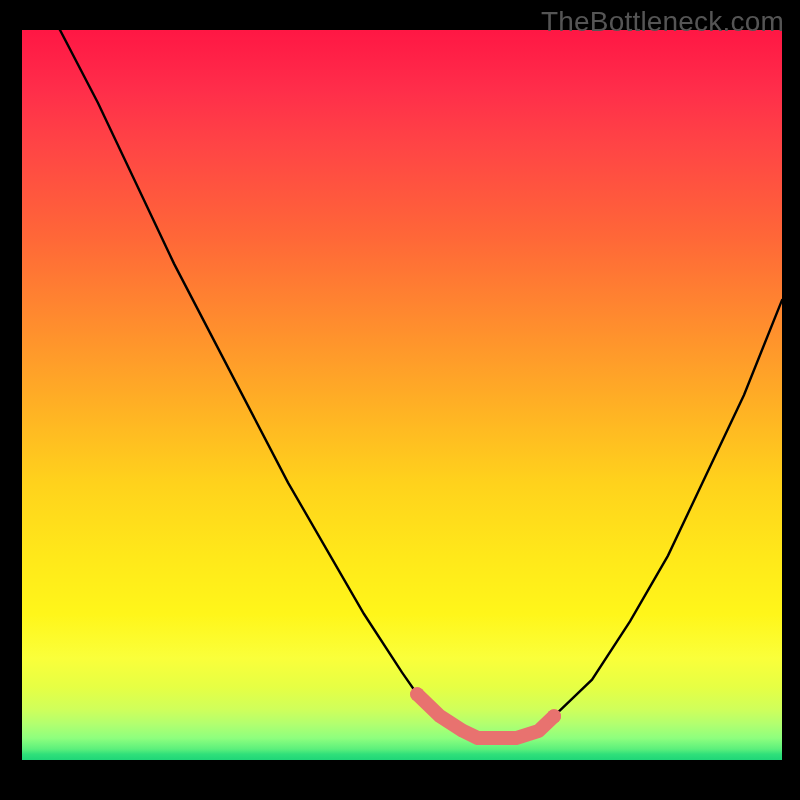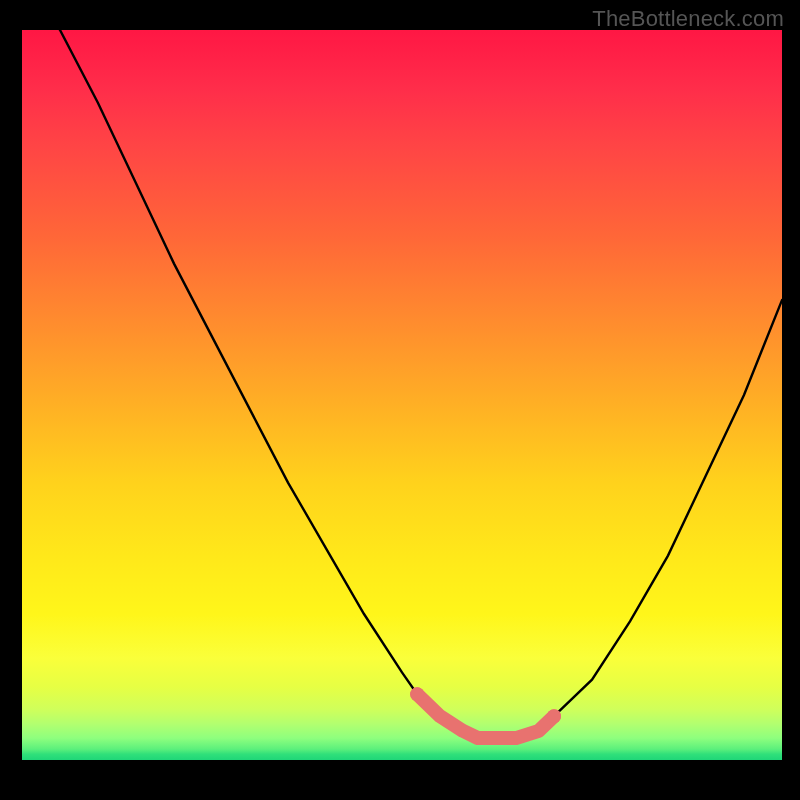--- a/index.html
+++ b/index.html
@@ -15,21 +15,21 @@
     position: relative;
     width: 800px;
     height: 800px;
     background: #000;
   }
   .watermark {
     position: absolute;
     top: 6px;
     right: 16px;
     color: #555;
-    font-size: 22px;
+    font-size: 28px;
     font-weight: 500;
     letter-spacing: 0.2px;
     z-index: 10;
   }
   .plot {
     position: absolute;
     left: 22px;
     top: 30px;
     width: 760px;
     height: 756px;

